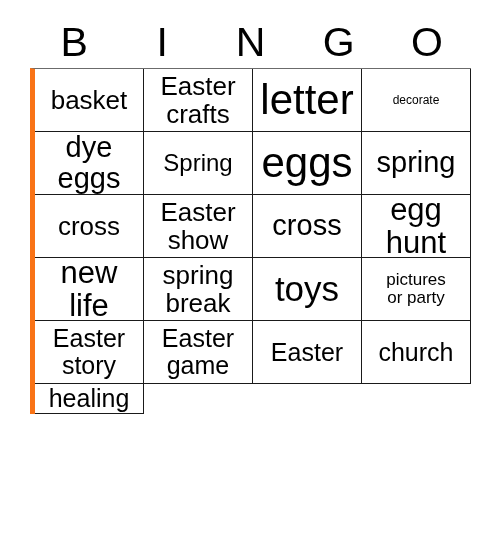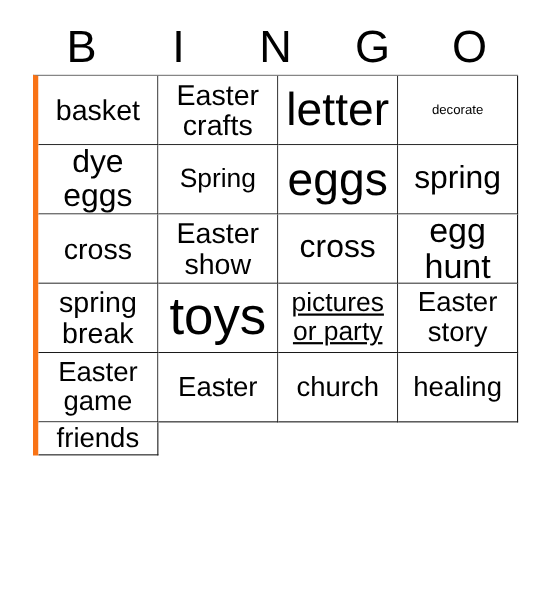--- a/index.html
+++ b/index.html
@@ -79,28 +79,28 @@
     display: block;
     width: 100%;
     line-height: 1.08;
     white-space: pre-line;
     word-break: normal;
     color: #000000;
   }
 
   
   .fs-xs   { font-size: 12px; }
-  .fs-s    { font-size: 24px; text-decoration: underline; }
+  .fs-s    { font-size: 17px; }
   .fs-m    { font-size: 24px; }
   .fs-m2   { font-size: 25px; }
   .fs-l    { font-size: 26px; }
   .fs-xl   { font-size: 29px; }
   .fs-xxl  { font-size: 31px; }
   .fs-huge { font-size: 42px; }
-  .fs-mega { font-size: 48px; }
+  .fs-mega { font-size: 35px; }
 </style>
 </head>
 <body>
 
 <div class="card">
 
   <div class="header-row">
     <div class="header-cell">B</div>
     <div class="header-cell">I</div>
     <div class="header-cell">N</div>
@@ -145,20 +145,24 @@
         <span class="cell-text fs-l">Easter
 show</span>
       </div>
     <div class="cell">
         <span class="cell-text fs-xl">cross</span>
       </div>
     <div class="cell">
         <span class="cell-text fs-xxl">egg
 hunt</span>
       </div>
+    <div class="cell">
+        <span class="cell-text fs-xxl">new
+life</span>
+      </div>
 
     <div class="cell">
         <span class="cell-text fs-l">spring
 break</span>
       </div>
     <div class="cell">
         <span class="cell-text fs-mega">toys</span>
       </div>
     <div class="cell">
         <span class="cell-text fs-s">pictures
@@ -175,18 +179,15 @@
 
     <div class="cell">
         <span class="cell-text fs-m2">Easter</span>
       </div>
     <div class="cell">
         <span class="cell-text fs-m2">church</span>
       </div>
     <div class="cell">
         <span class="cell-text fs-m2">healing</span>
       </div>
-    <div class="cell">
-        <span class="cell-text fs-m2">friends</span>
-      </div>
 
   </div>
 </div>
 
 </body></html>

